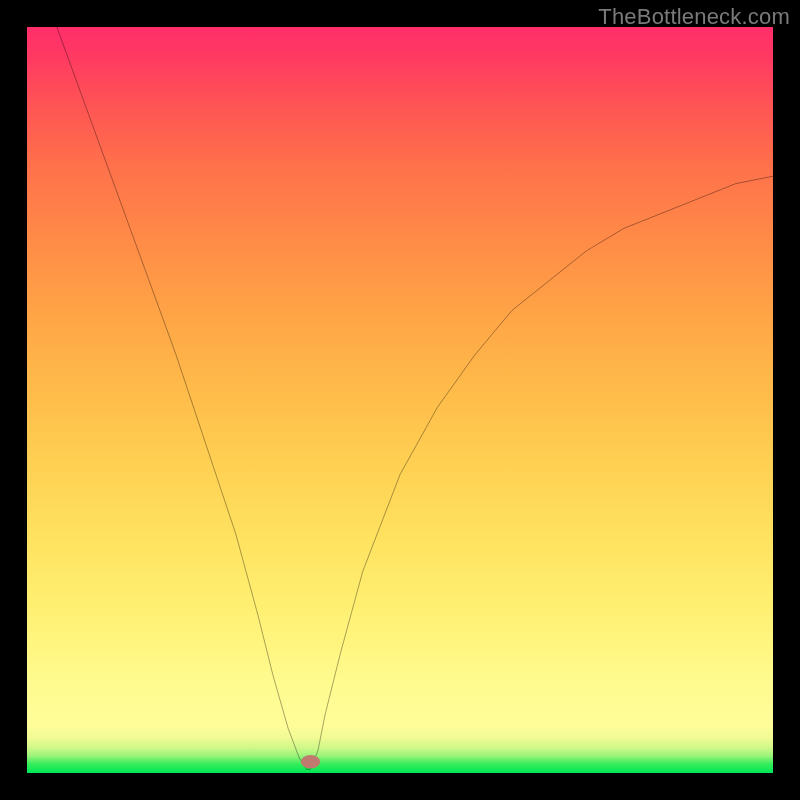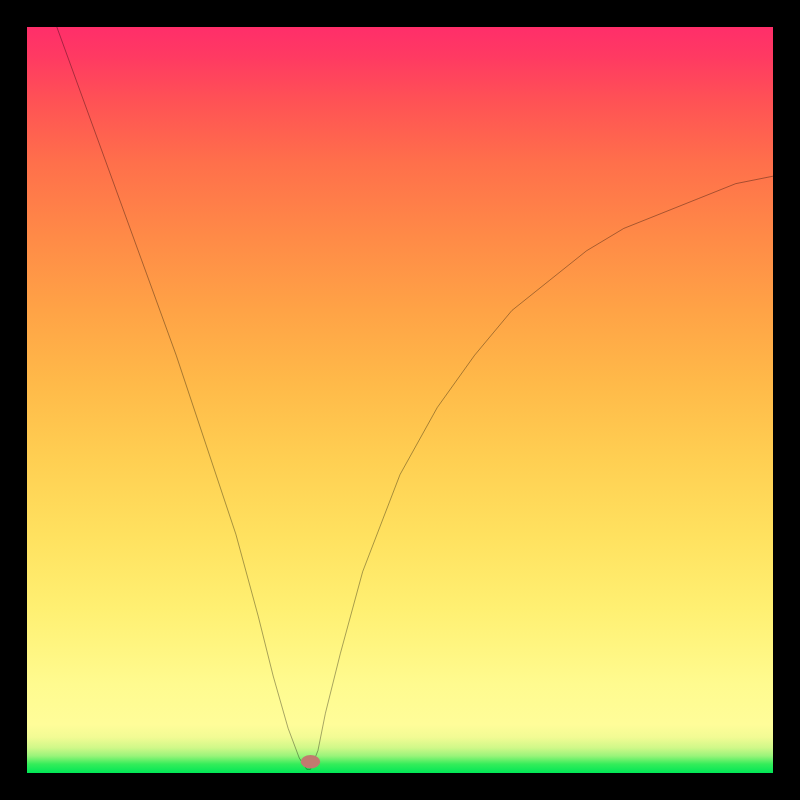--- a/index.html
+++ b/index.html
@@ -65,13 +65,14 @@
 </head>
 <body>
 
 <div class="frame">
   <div class="plot-area">
     <svg viewBox="0 0 100 100" preserveAspectRatio="none">
       <path id="curve-path" fill="none" stroke="#000000" stroke-width="0.35" vector-effect="non-scaling-stroke" d="M4.00 0.00 L8.00 11.00 L12.00 22.00 L16.00 33.00 L20.00 44.00 L24.00 56.00 L28.00 68.00 L31.00 79.00 L33.00 87.00 L35.00 94.00 L36.50 98.00 L37.50 99.50 L38.00 99.50 L39.00 97.00 L40.00 92.00 L42.00 84.00 L45.00 73.00 L50.00 60.00 L55.00 51.00 L60.00 44.00 L65.00 38.00 L70.00 34.00 L75.00 30.00 L80.00 27.00 L85.00 25.00 L90.00 23.00 L95.00 21.00 L100.00 20.00"></path>
       <ellipse id="min-marker" fill="#c17a6f" cx="38" cy="98.5" rx="1.3" ry="0.9"></ellipse>
     </svg>
   </div>
+  <div class="watermark">TheBottleneck.com</div>
 </div>
 
 </body></html>

